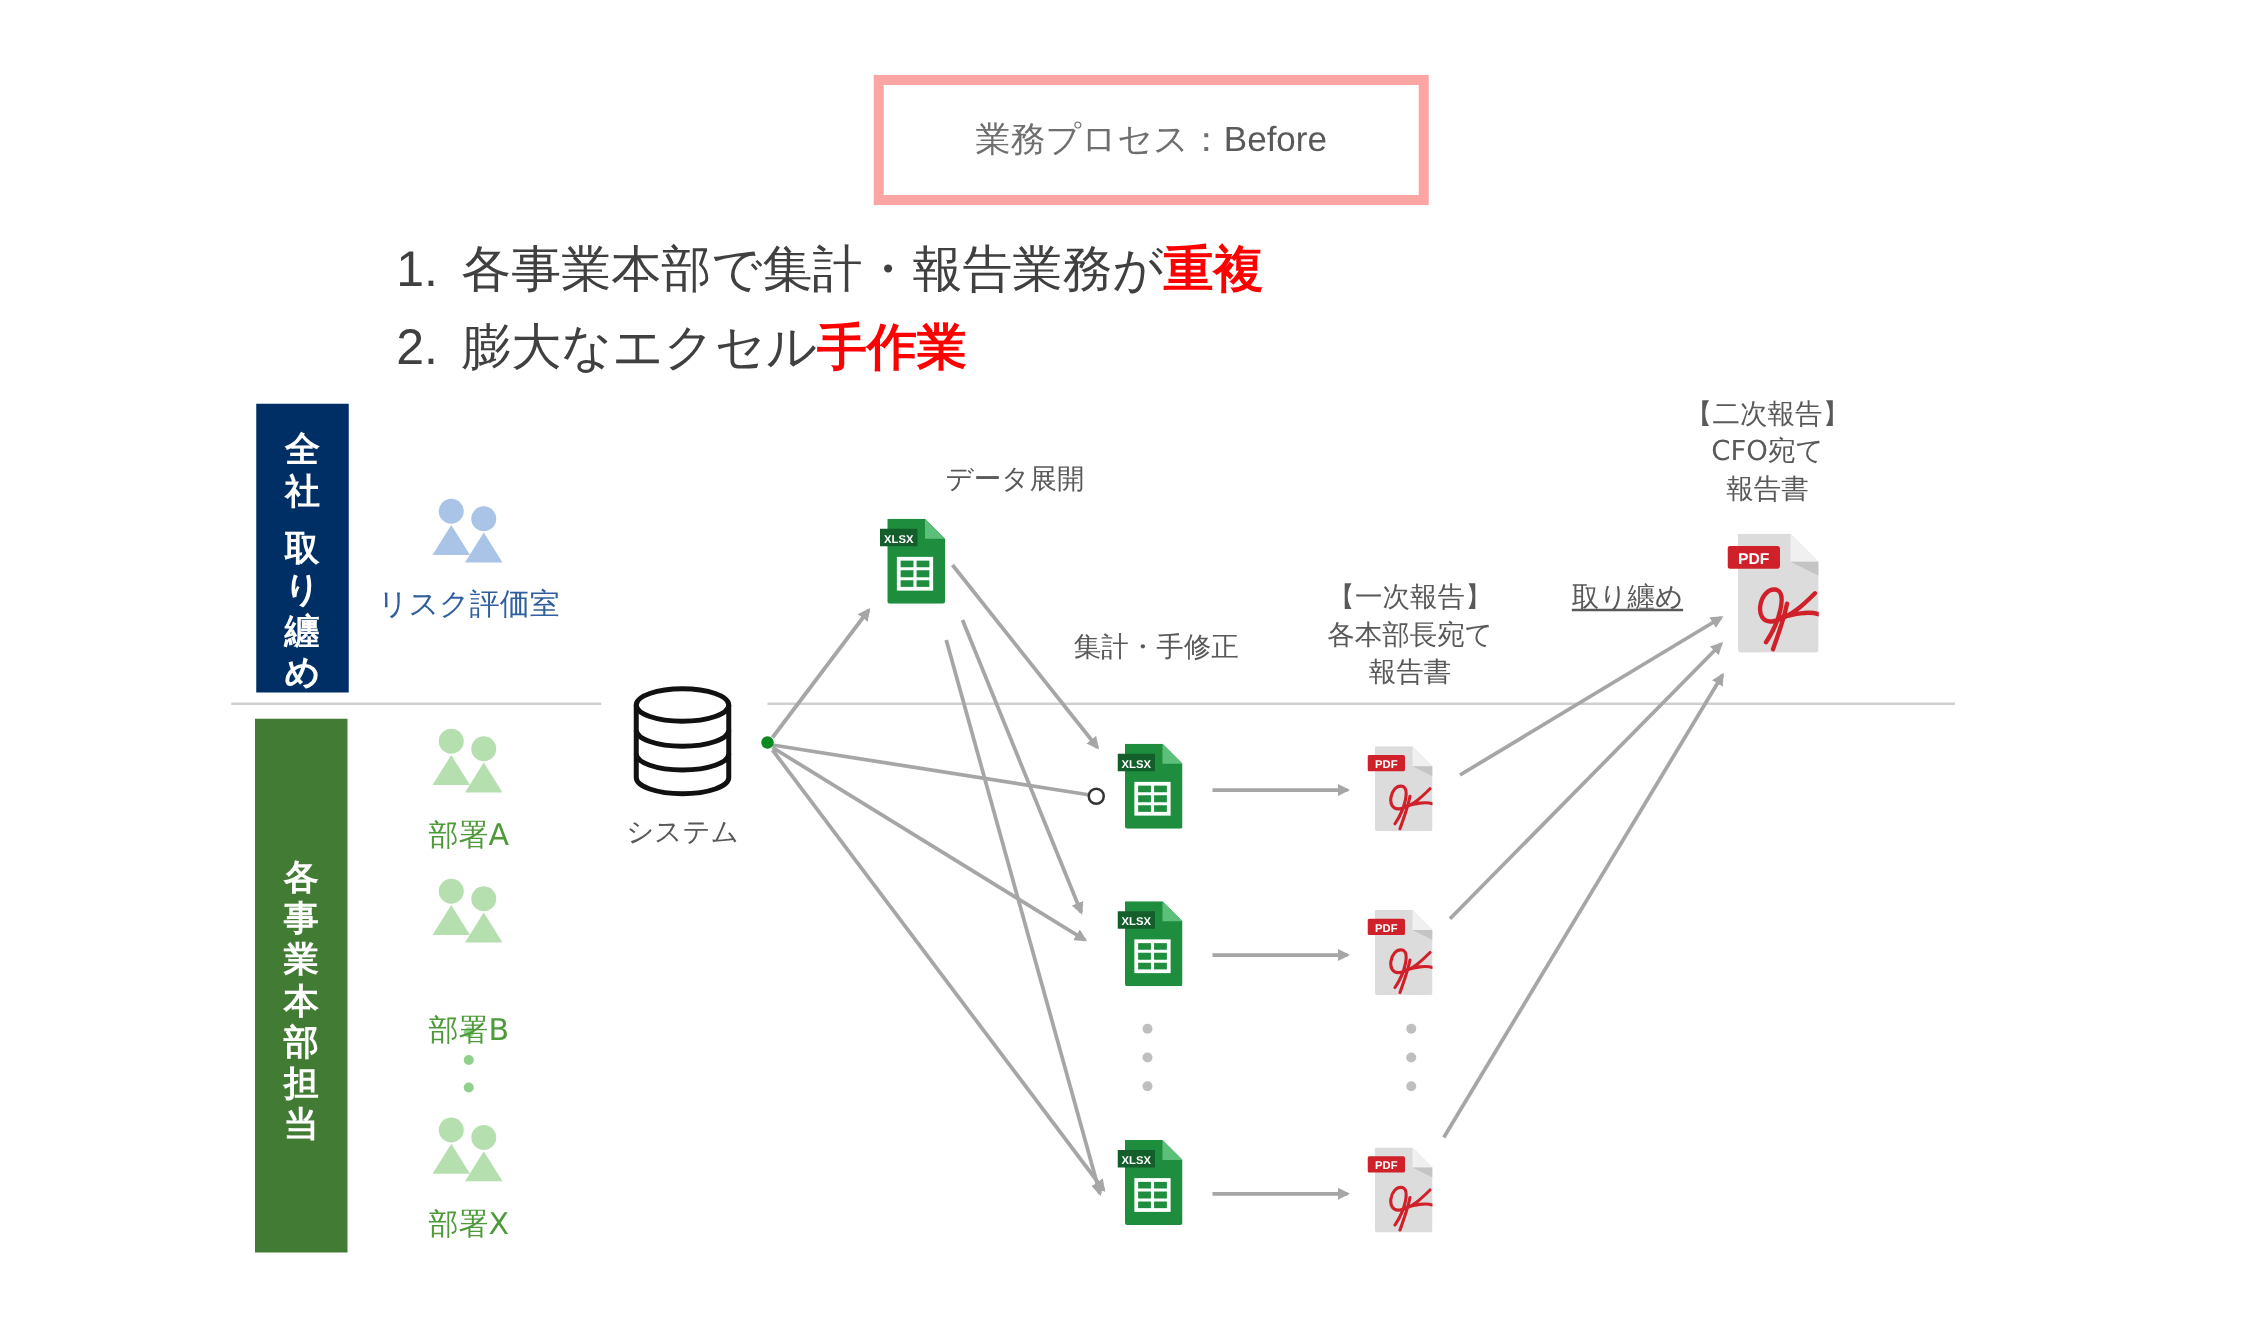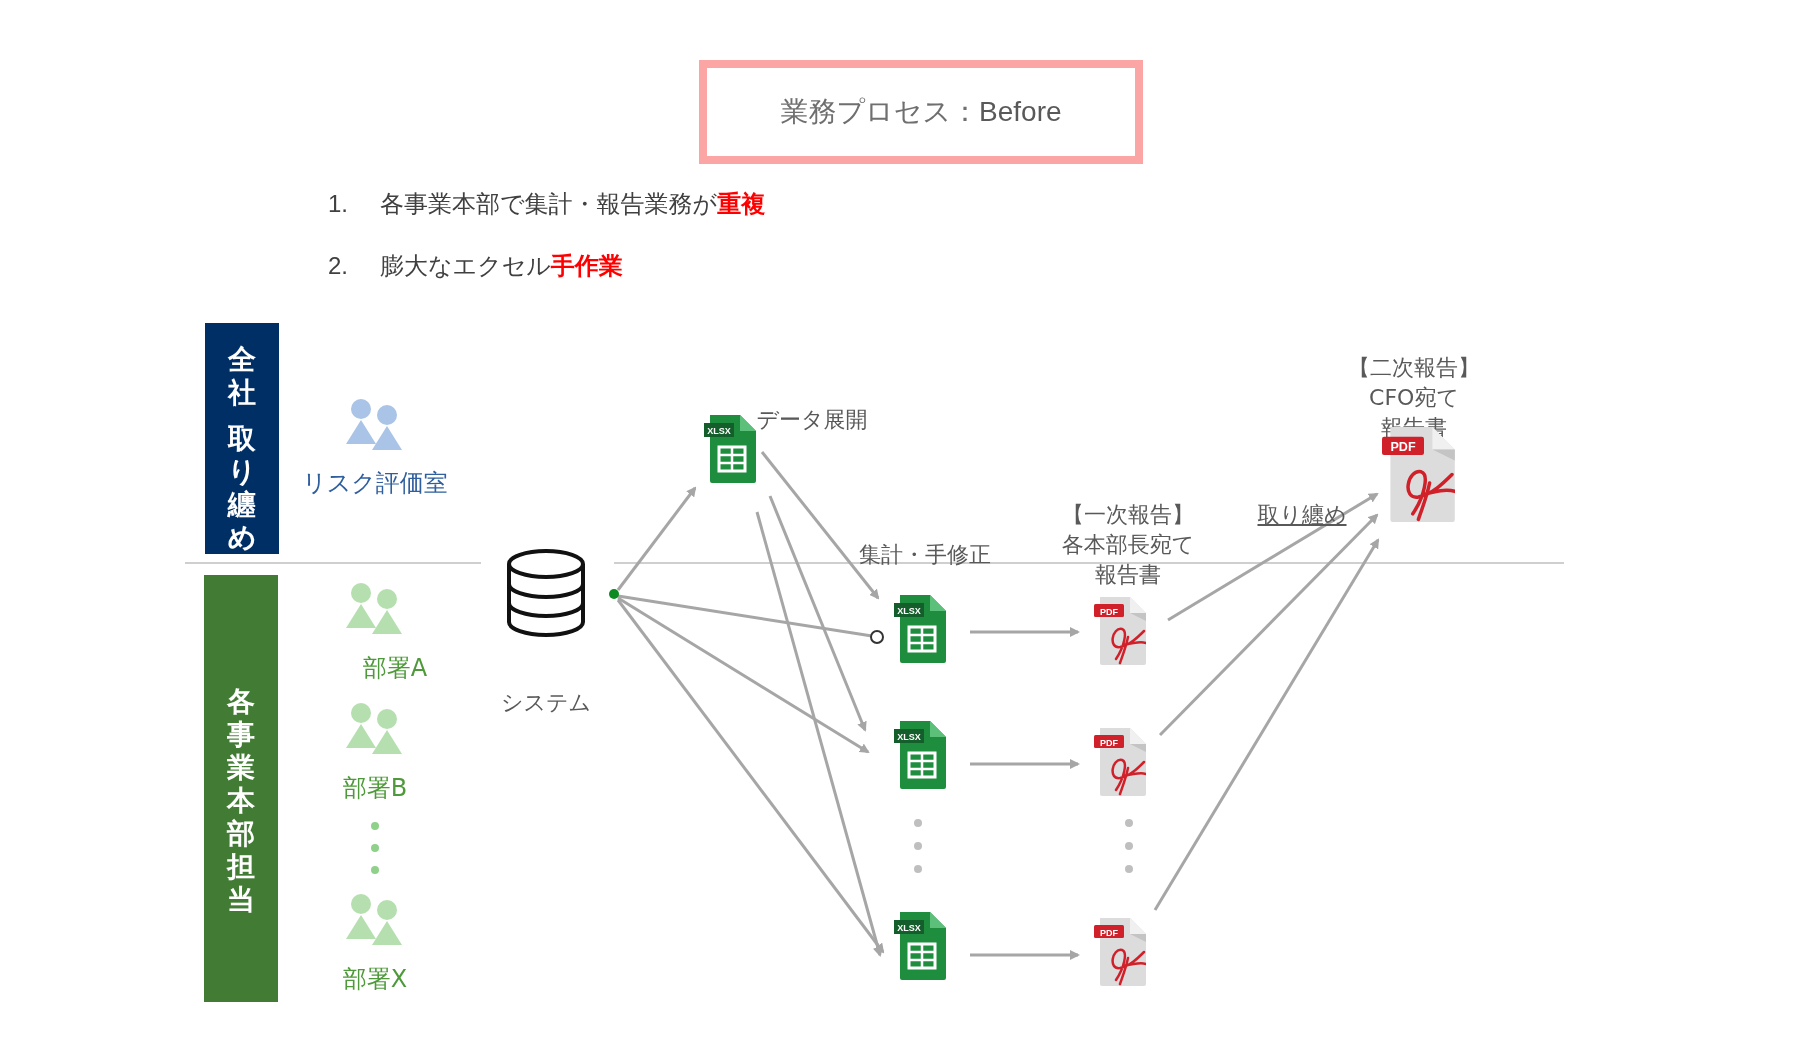--- a/index.html
+++ b/index.html
@@ -2,30 +2,30 @@
 <html><head>
 <meta charset="utf-8">
 <style>
   html, body { margin:0; padding:0; background:#ffffff; }
   body { width:1800px; height:1055px; position:relative; overflow:hidden;
          font-family:"DejaVu Sans", "Liberation Sans", sans-serif; color:#595959; }
   .abs { position:absolute; }
   .title-box { left:699px; top:60px; width:428px; height:88px; border:8px solid #fca5a5;
                display:flex; align-items:center; justify-content:center; font-size:28px; color:#6f6f6f; }
   .title-box b { color:#595959; font-weight:normal; font-family:"Liberation Sans", sans-serif; }
-  .list-line { left:328px; font-size:24px; color:#404040; white-space:nowrap; }
+  .list-line { left:317px; font-size:40px; color:#404040; white-space:nowrap; }
   .list-line .num { display:inline-block; width:52px; font-family:"Liberation Sans", sans-serif; }
   .list-line .hl { color:#ff0000; font-weight:bold; }
   .lane-bar { color:#fff; font-weight:bold; font-size:28px; display:flex; flex-direction:column;
               align-items:center; line-height:33px; }
   .lane-navy { left:205px; top:323px; width:74px; height:231px; background:#002f65; padding-top:20px; box-sizing:border-box; }
   .lane-green { left:204px; top:575px; width:74px; height:427px; background:#427b33; padding-top:110px; box-sizing:border-box; }
   .lane-bar .gap { height:16px; }
   .hline { height:2px; background:#cfcfcf; }
-  .label { font-size:22px; color:#595959; text-align:center; white-space:nowrap; transform:translateX(-50%); line-height:30px;margin-top:36px; }
+  .label { font-size:22px; color:#595959; text-align:center; white-space:nowrap; transform:translateX(-50%); line-height:30px; }
   .person-label { font-size:24px; text-align:center; white-space:nowrap; transform:translateX(-50%); }
   .blue { color:#2f5f9e; }
   .green { color:#4e9a3a; }
   svg.diagram { position:absolute; left:0; top:0; }
   .icon { position:absolute; }
 </style>
 </head>
 <body>
 
 <div class="abs title-box">
@@ -131,30 +131,30 @@
       </svg>
     <div class="abs person-label blue" style="left:375px; top:467px;">リスク評価室</div>
     </div>
     <div>
       <svg class="icon" style="left:345px; top:582px;" width="60" height="54" viewBox="0 0 60 54">
       <circle cx="16" cy="11" r="10" fill="#b5dfaf"></circle>
         <polygon points="1,46 16,22 31,46" fill="#b5dfaf"></polygon>
       <circle cx="42" cy="17" r="10" fill="#b5dfaf"></circle>
         <polygon points="27,52 42,28 57,52" fill="#b5dfaf"></polygon>
       </svg>
-    <div class="abs person-label green" style="left:375px; top:652px;margin-left:20px;">部署A</div>
+    <div class="abs person-label green" style="left:375px; top:652px;">部署A</div>
     </div>
     <div>
       <svg class="icon" style="left:345px; top:702px;" width="60" height="54" viewBox="0 0 60 54">
       <circle cx="16" cy="11" r="10" fill="#b5dfaf"></circle>
         <polygon points="1,46 16,22 31,46" fill="#b5dfaf"></polygon>
       <circle cx="42" cy="17" r="10" fill="#b5dfaf"></circle>
         <polygon points="27,52 42,28 57,52" fill="#b5dfaf"></polygon>
       </svg>
-    <div class="abs person-label green" style="left:375px; top:772px;">部署B</div>
+    <div class="abs person-label green" style="left:375px; top:808px;">部署B</div>
     </div>
     <div>
       <svg class="icon" style="left:345px; top:893px;" width="60" height="54" viewBox="0 0 60 54">
       <circle cx="16" cy="11" r="10" fill="#b5dfaf"></circle>
         <polygon points="1,46 16,22 31,46" fill="#b5dfaf"></polygon>
       <circle cx="42" cy="17" r="10" fill="#b5dfaf"></circle>
         <polygon points="27,52 42,28 57,52" fill="#b5dfaf"></polygon>
       </svg>
     <div class="abs person-label green" style="left:375px; top:963px;">部署X</div>
     </div>

